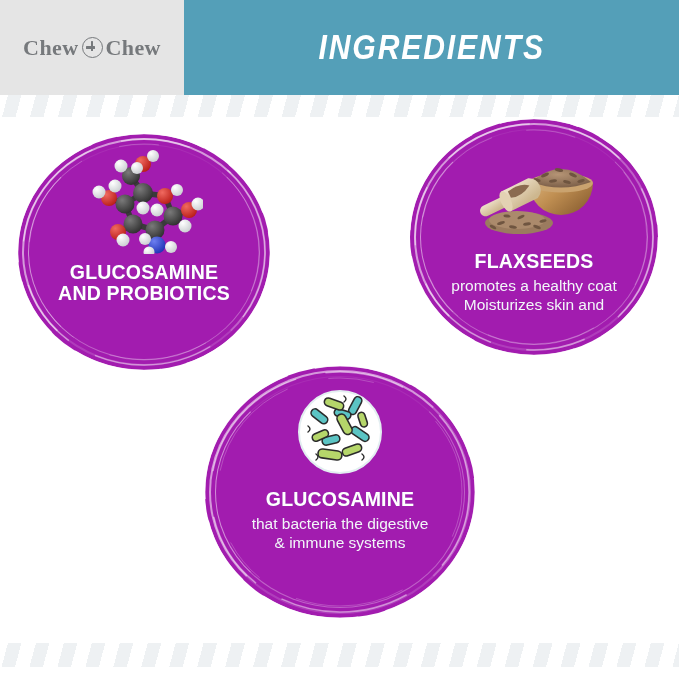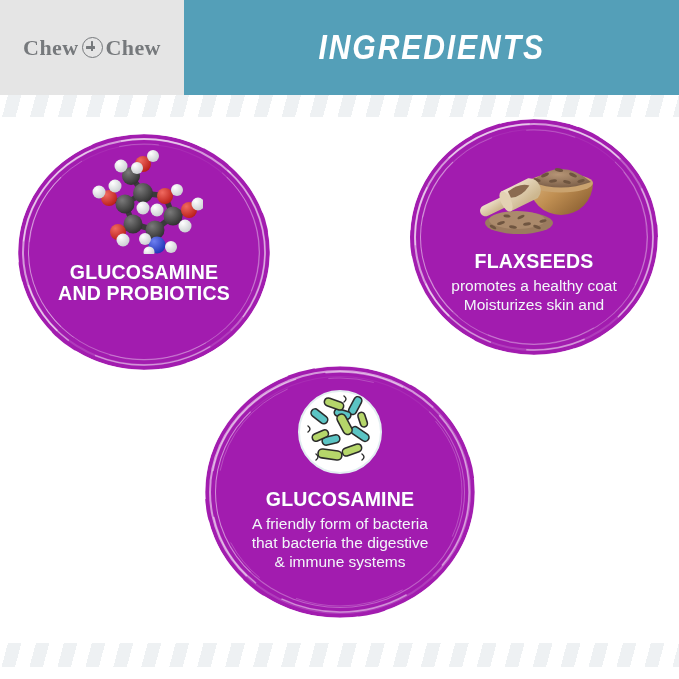--- a/index.html
+++ b/index.html
@@ -331,19 +331,18 @@
           <path d="M12 38 q4 3 0 6"></path>
           <path d="M66 66 q4 3 0 6"></path>
           <path d="M48 8 q4 3 0 6"></path>
           <path d="M20 72 q4 -3 0 -6"></path>
         </g>
       </svg>
     </div>
 
     <div class="c-title">GLUCOSAMINE</div>
     <div class="c-desc">
-      <div>A friendly form of bacteria</div>
       <div>that bacteria the digestive</div>
       <div>&amp; immune systems</div>
     </div>
   </div>
 
 </div>
 
 </body></html>

